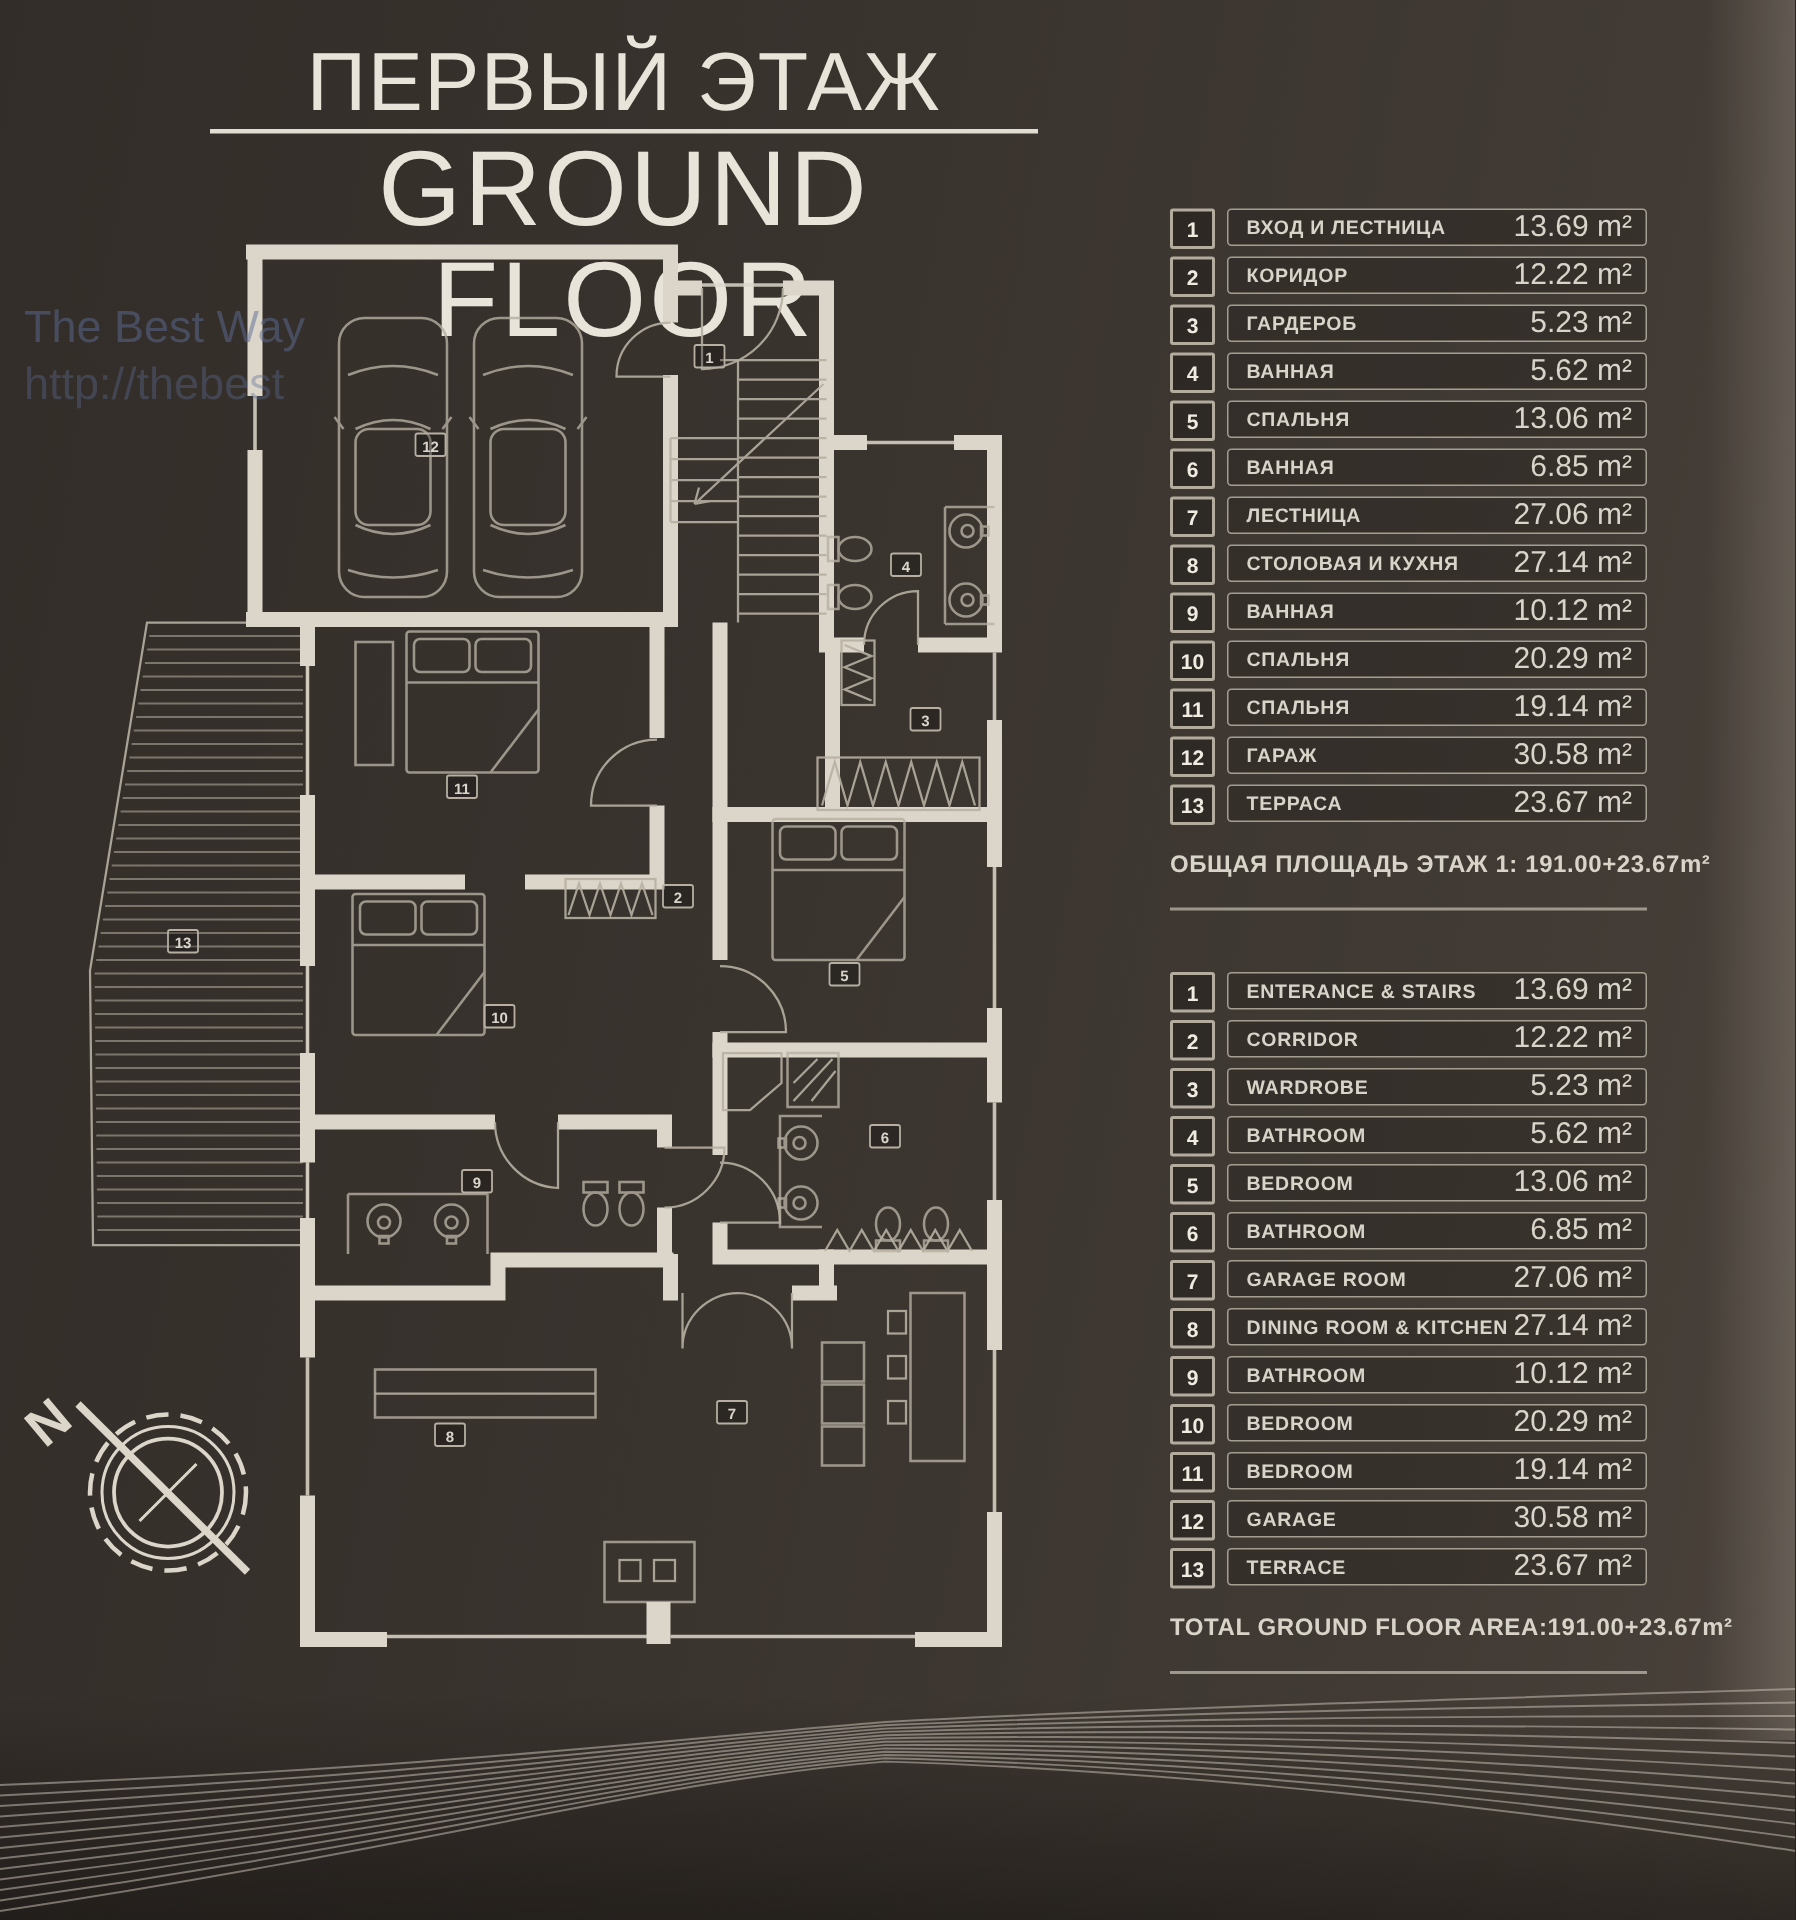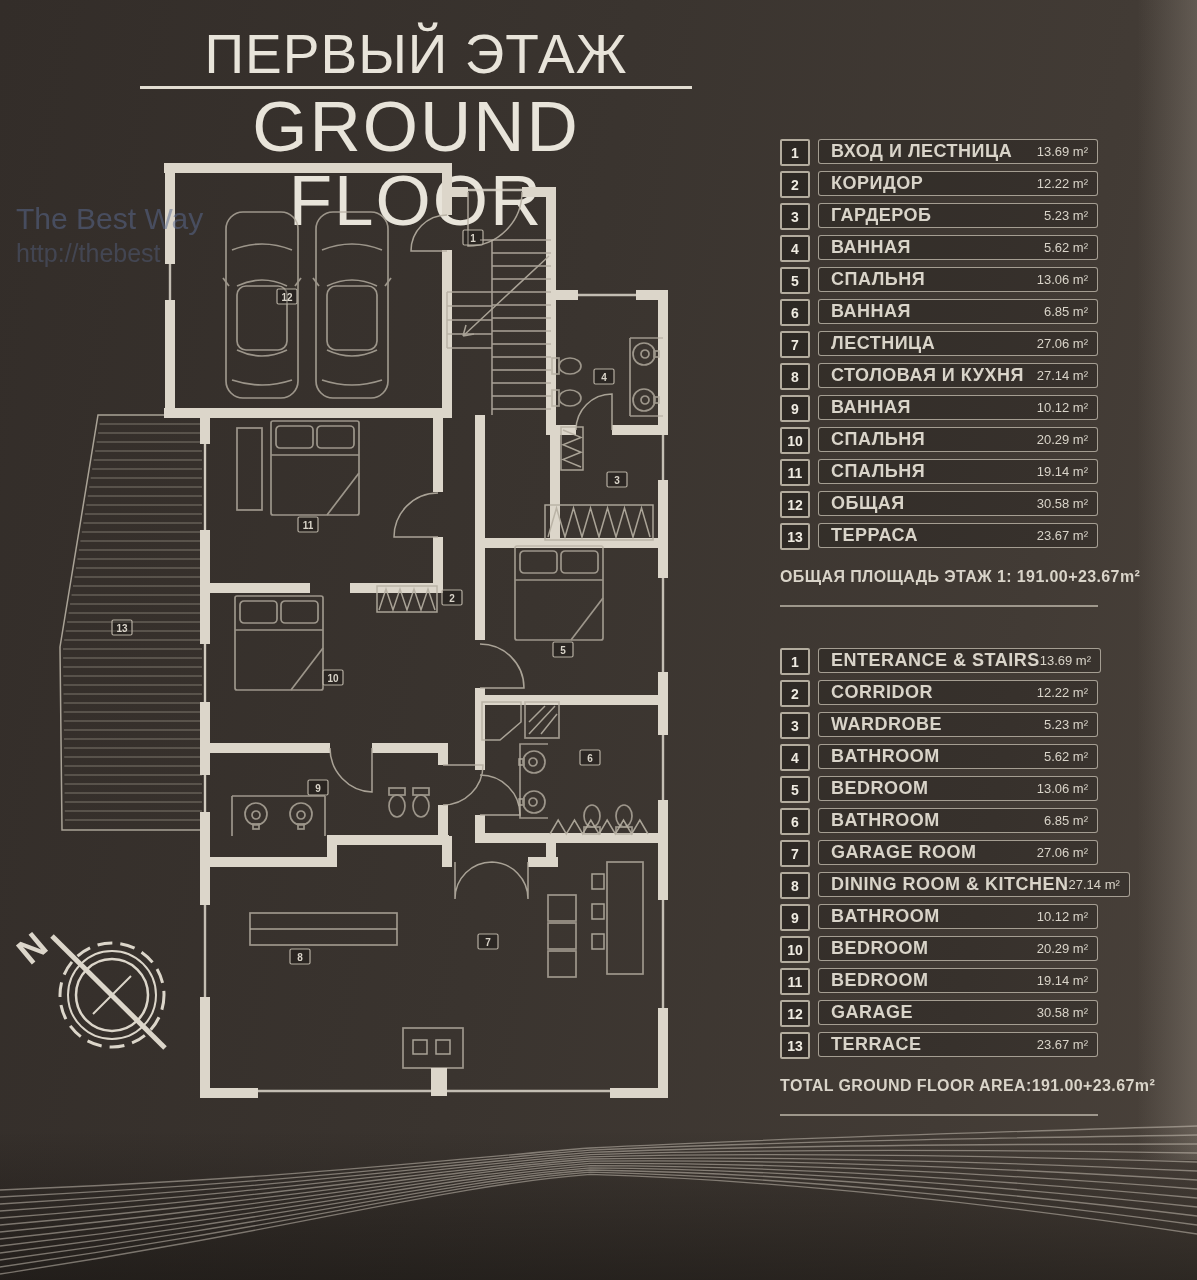--- a/index.html
+++ b/index.html
@@ -15,32 +15,32 @@
   .shade-bottom{position:absolute;left:0;bottom:0;width:100%;height:150px;
         background:linear-gradient(to bottom,rgba(10,8,6,0),rgba(10,8,6,.45));}
   
   .title{position:absolute;left:140px;top:26px;width:552px;color:#e8e4da;text-align:center;}
   .title .l1{font-size:55px;font-weight:400;letter-spacing:1px;line-height:1.05;}
   .title-rule{height:3px;background:#e2ddd2;margin:2px 0 0 0;}
   .title .l2{font-size:71px;font-weight:400;letter-spacing:2px;line-height:1.05;margin-top:1px;}
   
   .watermark{position:absolute;left:16px;top:200px;color:#5b6c94;line-height:1.25;z-index:5;pointer-events:none;}
   .watermark .w1{font-size:30px;opacity:.5;}
-  .watermark .w2{font-size:25px;opacity:.38;}
+  .watermark .w2{font-size:30px;opacity:.38;}
   
   .legend{position:absolute;left:780px;width:318px;display:flex;flex-direction:column;gap:7px;}
   .legend-ru{top:139px;} .legend-en{top:648px;}
   .lrow{display:flex;gap:8px;height:25px;}
   .lnum{width:26px;height:23px;border:2px solid var(--boxborder);border-radius:2px;
         background:rgba(0,0,0,.25);color:var(--numtext);font-size:14px;font-weight:700;
         display:flex;align-items:center;justify-content:center;flex:0 0 auto;}
   .lbar{flex:1;border:1px solid rgba(185,178,164,.85);border-radius:3px;background:rgba(0,0,0,.16);
         display:flex;align-items:center;justify-content:space-between;padding:0 9px 0 12px;color:var(--text);}
-  .lname{font-size:18px;font-weight:700;letter-spacing:.5px;white-space:nowrap;}
-  .larea{font-size:13px;font-weight:400;white-space:nowrap;}
+  .lname{font-size:13px;font-weight:700;letter-spacing:.5px;white-space:nowrap;}
+  .larea{font-size:20px;font-weight:400;white-space:nowrap;}
   .ltotal{margin-top:13px;color:var(--text);font-size:16px;font-weight:700;letter-spacing:.4px;white-space:nowrap;}
   .lrule{height:2px;background:rgba(190,183,170,.75);margin-top:12px;}
   
   svg.plan{position:absolute;left:0;top:0;z-index:2;}
   .wall{stroke:var(--line);stroke-width:10;fill:none;}
   .win{stroke:var(--line);stroke-width:2.4;fill:none;opacity:.85;}
   .thin{stroke:var(--line2);stroke-width:1.5;fill:none;opacity:.9;}
   .furn{stroke:var(--line2);stroke-width:1.7;fill:none;opacity:.8;}
   .hatch{stroke:var(--line2);stroke-width:1.2;fill:none;opacity:.55;}
   .labelbox rect{fill:rgba(0,0,0,.25);stroke:var(--line2);stroke-width:1.2;}
@@ -395,21 +395,21 @@
         <div class="lrow">
           <div class="lnum">11</div>
           <div class="lbar">
             <span class="lname">СПАЛЬНЯ</span>
             <span class="larea">19.14 m²</span>
           </div>
         </div>
         <div class="lrow">
           <div class="lnum">12</div>
           <div class="lbar">
-            <span class="lname">ОБЩАЯ</span>
+            <span class="lname">ГАРАЖ</span>
             <span class="larea">30.58 m²</span>
           </div>
         </div>
         <div class="lrow">
           <div class="lnum">13</div>
           <div class="lbar">
             <span class="lname">ТЕРРАСА</span>
             <span class="larea">23.67 m²</span>
           </div>
         </div>

